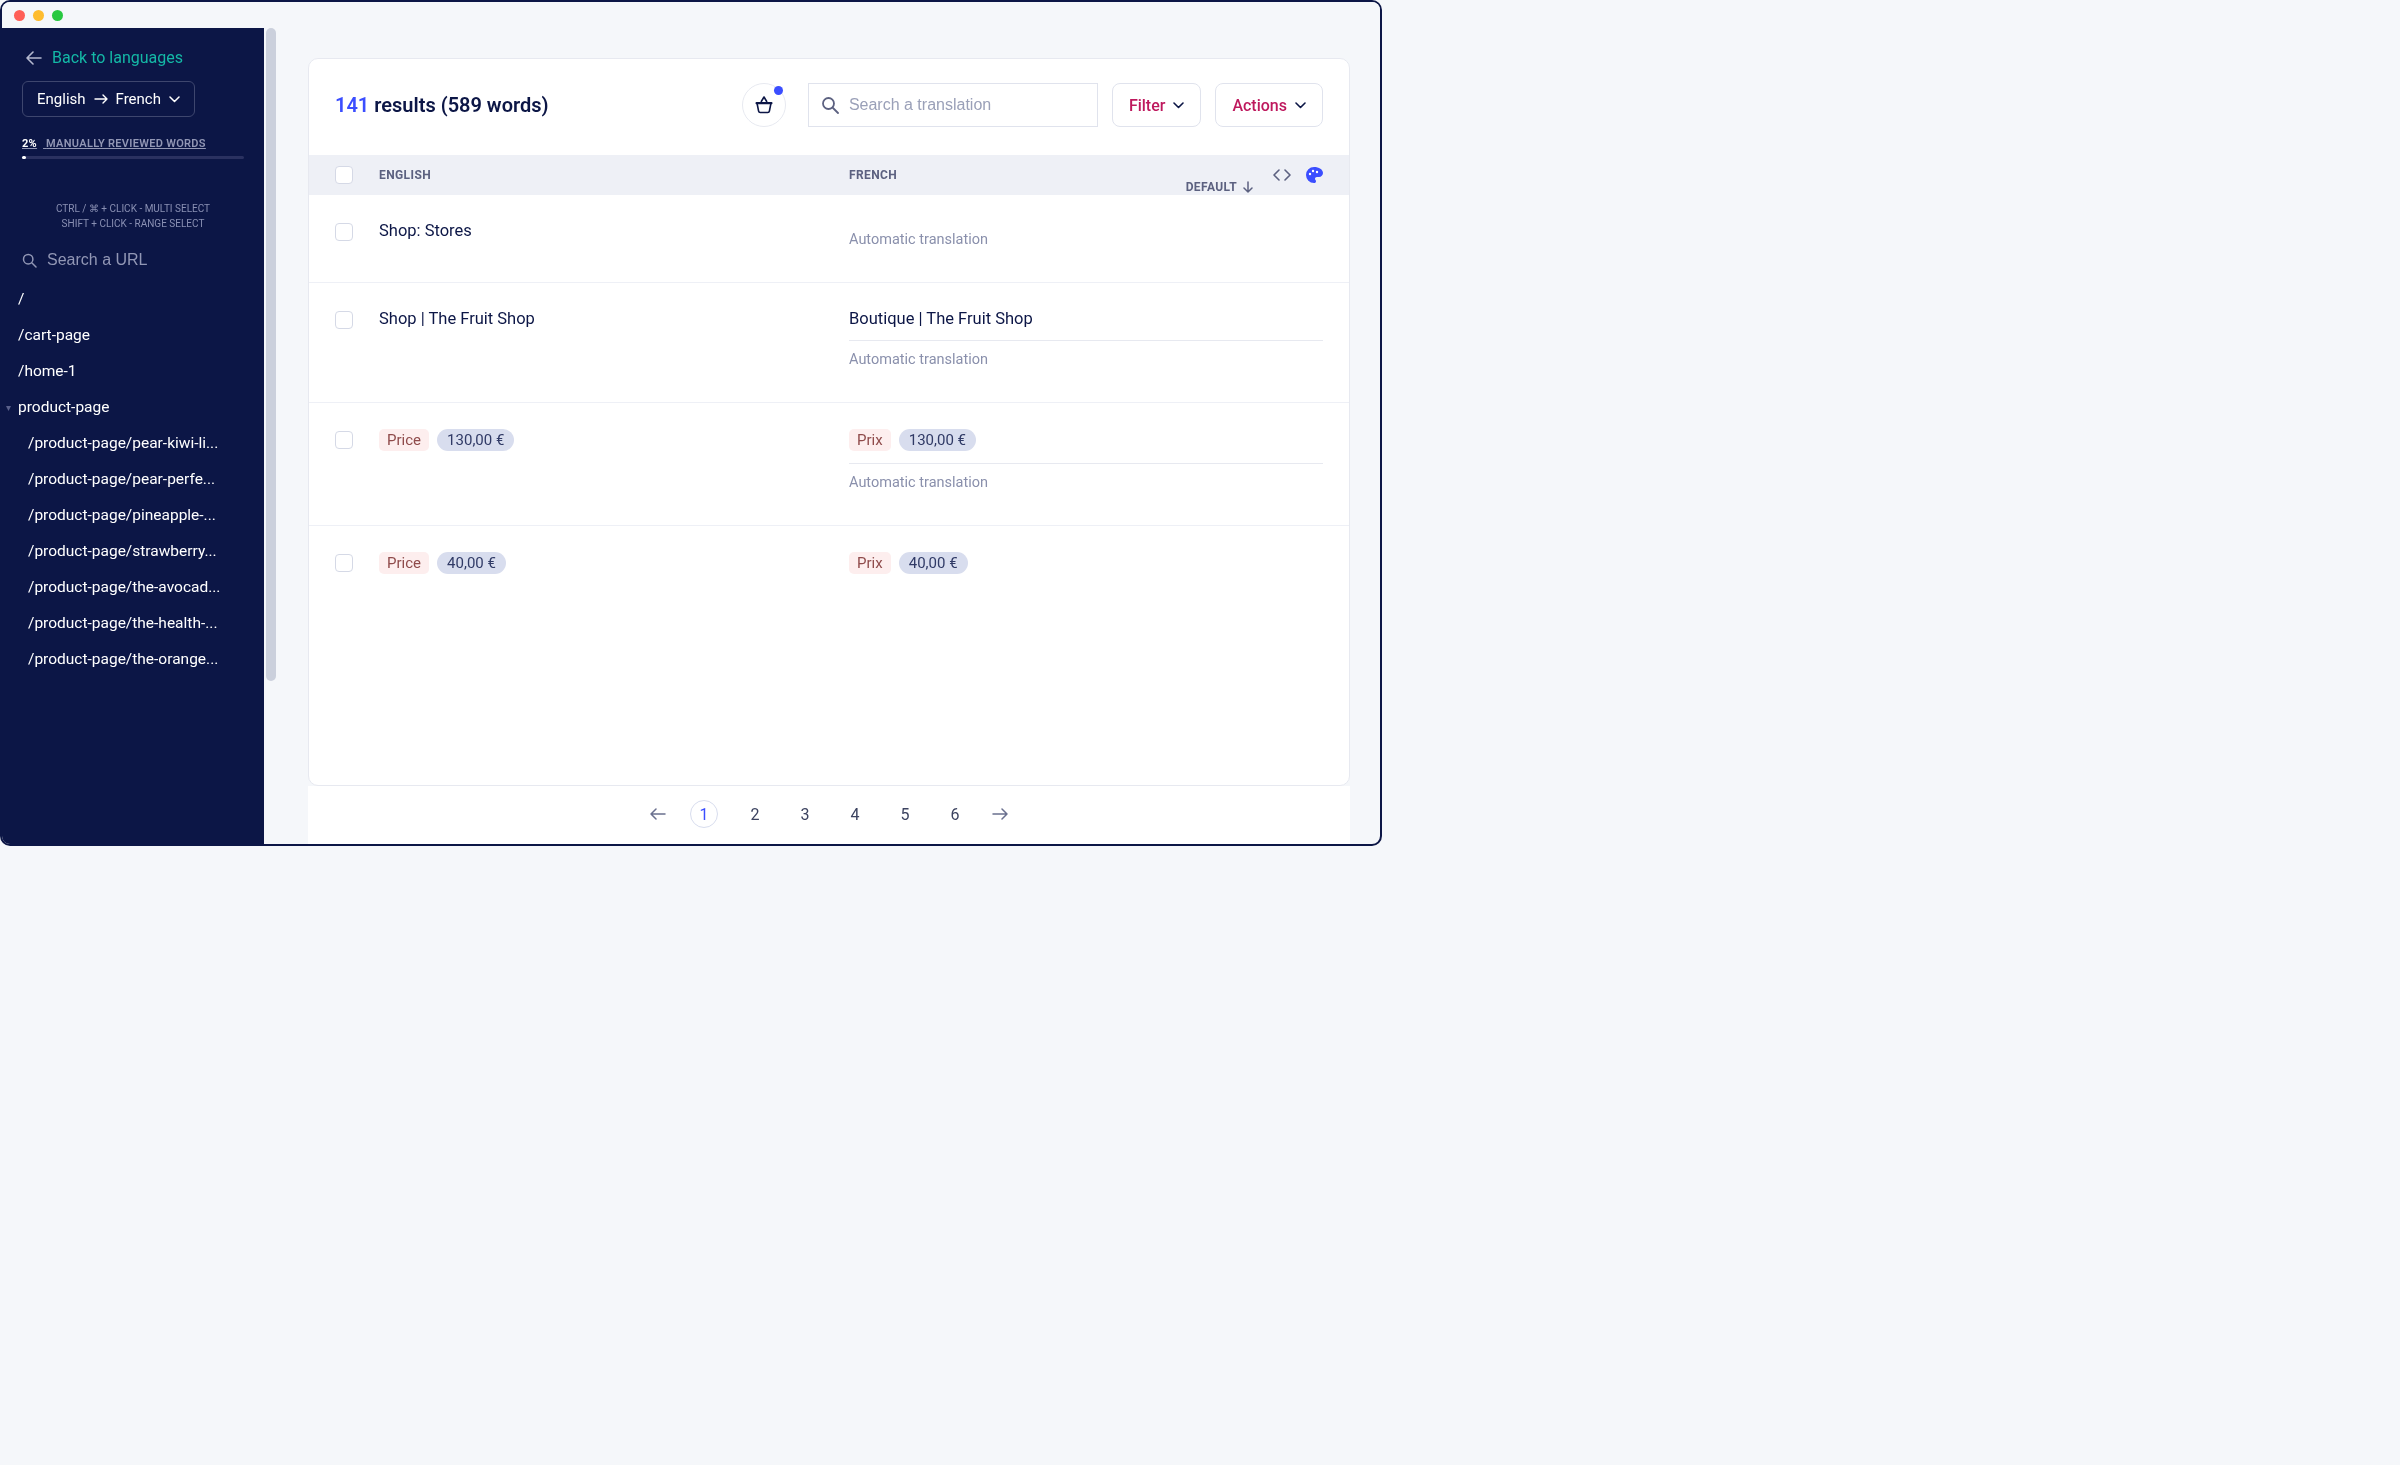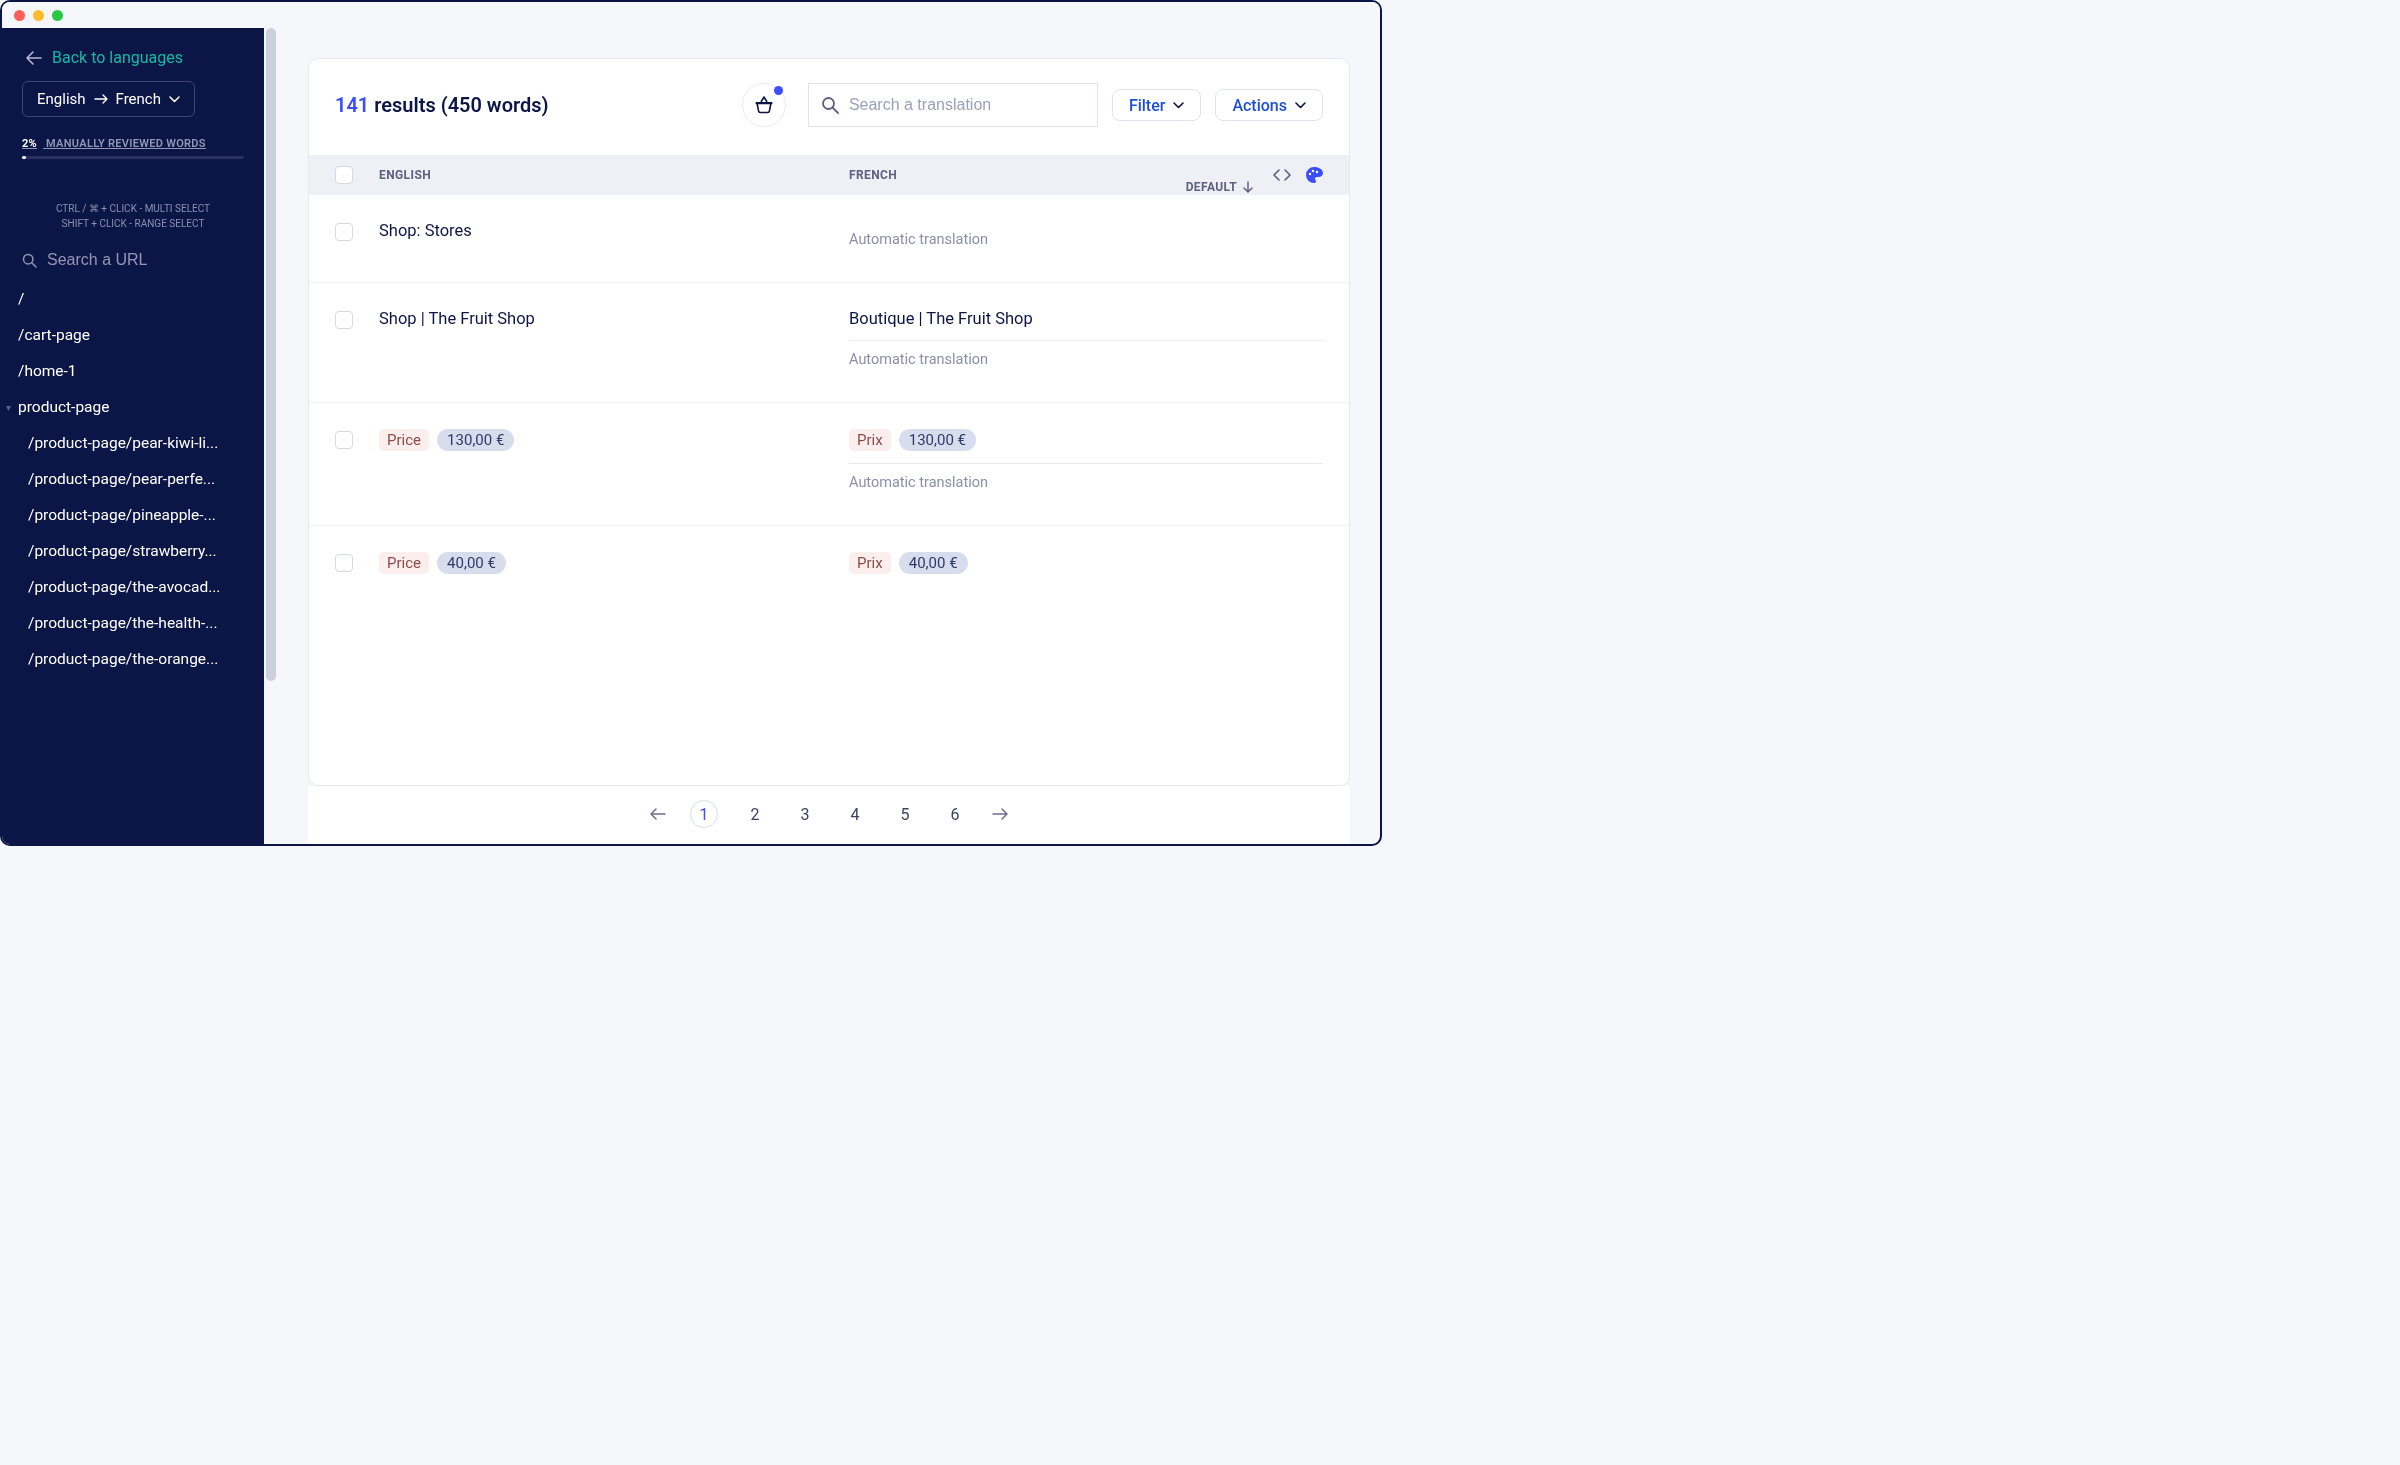--- a/index.html
+++ b/index.html
@@ -107,23 +107,23 @@
     cursor:pointer; margin-right: 8px;
   }
   .basket-badge { position:absolute; top:2px; right:2px; width:9px; height:9px; border-radius:50%; background:#3B4EFF; }
   .search-box {
     flex: 0 1 290px; height:44px; border:1px solid #E0E3ED; border-radius:0;
     display:flex; align-items:center; padding:11px 12px; gap:10px;
   }
   .search-box input { border:none; outline:none; font-size:16px; flex:1; color:#0C1646; }
   .search-box input::placeholder { color:#9AA0B8; }
   .btn-outline {
-    height:32px; border:1px solid #E0E3ED; border-radius:8px; background:#fff;
+    height:44px; border:1px solid #E0E3ED; border-radius:8px; background:#fff;
     display:flex; align-items:center; padding:0 16px; gap:8px; font-size:16px;
-    color:#1d4ed8; cursor:pointer; font-weight:500;
+    color:#be185d; cursor:pointer; font-weight:500;
   }
 
   .table-head {
     background:#EEF0F6; display:flex; align-items:center; height:40px;
     font-size:12px; font-weight:700; color:#5C6180; letter-spacing:.4px;
     padding: 0 26px;
   }
   .col-check { width:44px; flex-shrink:0; display:flex; align-items:center; }
   .checkbox {
     width:18px; height:18px; border:1.5px solid #D5D9E6; border-radius:4px; background:#fff;
@@ -253,21 +253,21 @@
       <div class="vscroll-thumb"></div>
     </div>
 
     <div class="main">
       <div class="card">
 
         <div class="card-header">
           <div class="results-text">
             <span class="count">141</span>
             <span>results</span>
-            <span>(450 words)</span>
+            <span>(589 words)</span>
           </div>
 
           <div class="basket-btn">
             <span>
               <svg width="20" height="18" viewBox="0 0 20 18" fill="#0C1646">
                   <path d="M3 7h14l-1.6 8.2c-.15.8-.85 1.3-1.65 1.3H6.25c-.8 0-1.5-.5-1.65-1.3L3 7zm4-1l3-5 3 5" fill="none" stroke="#0C1646" stroke-width="1.6" stroke-linejoin="round"></path>
                   <rect x="1.5" y="6" width="17" height="2.2" rx="1" fill="#0C1646"></rect>
                 </svg>
             </span>
             <div class="basket-badge"></div>

